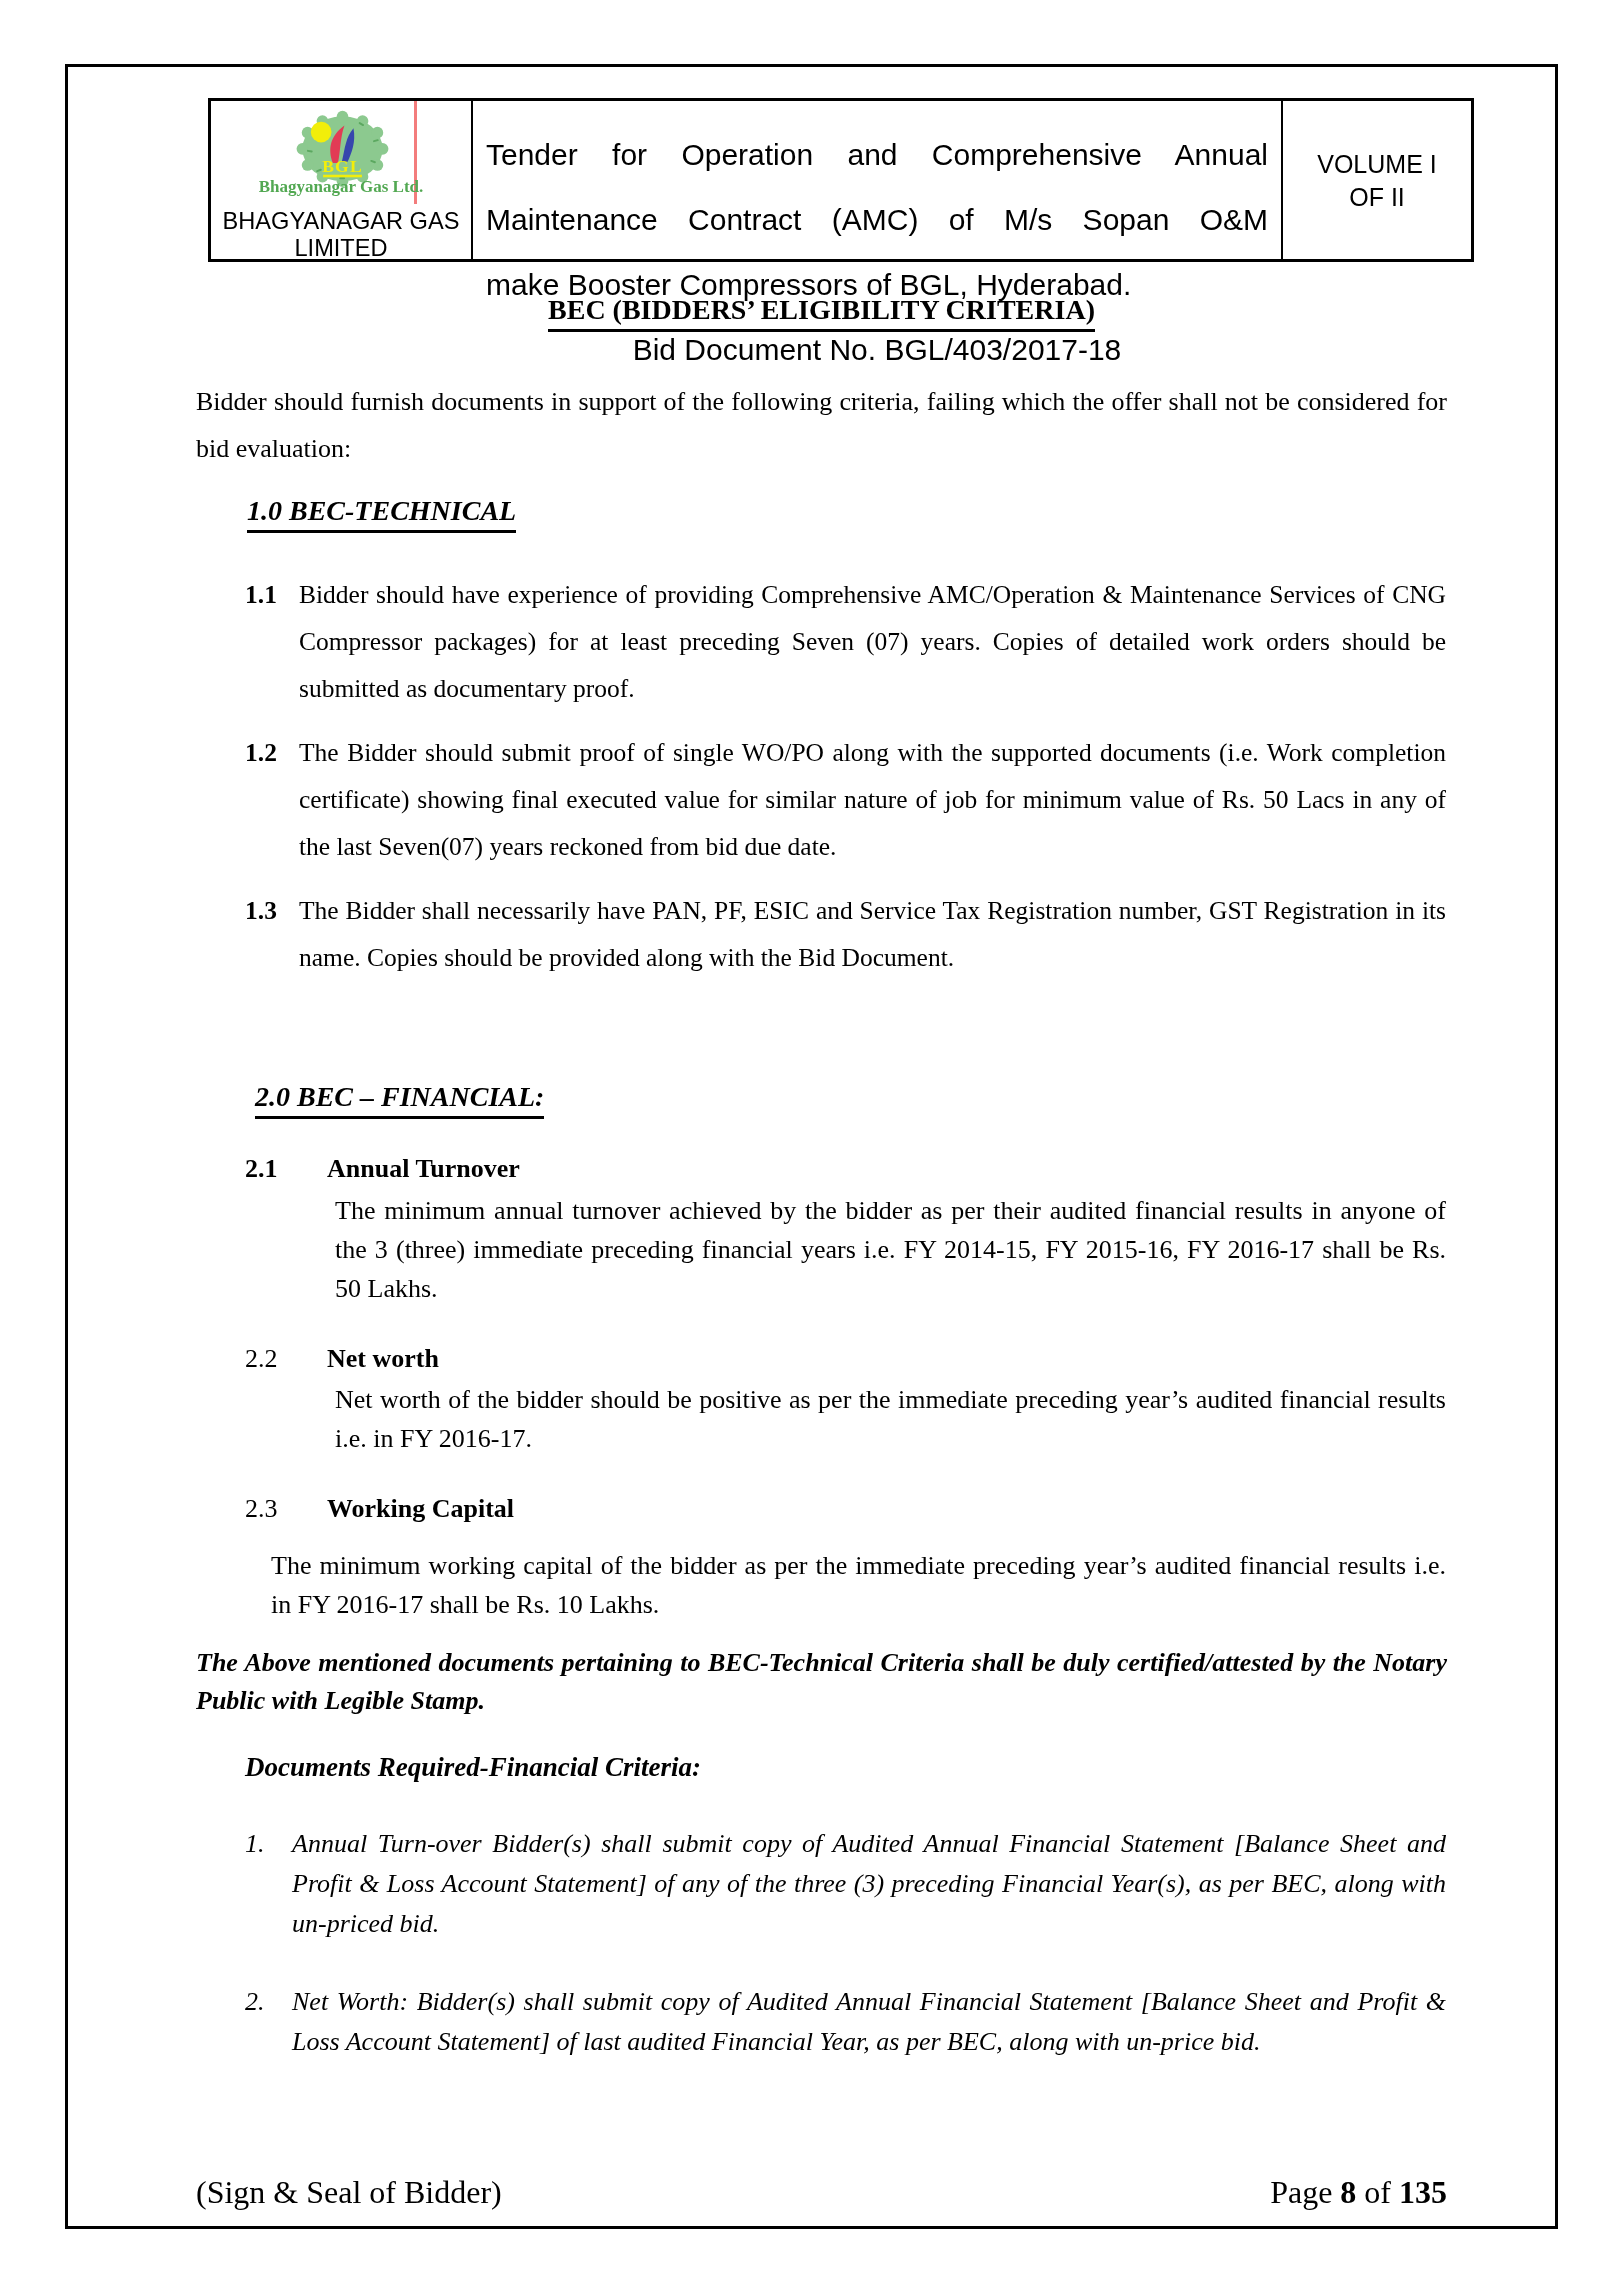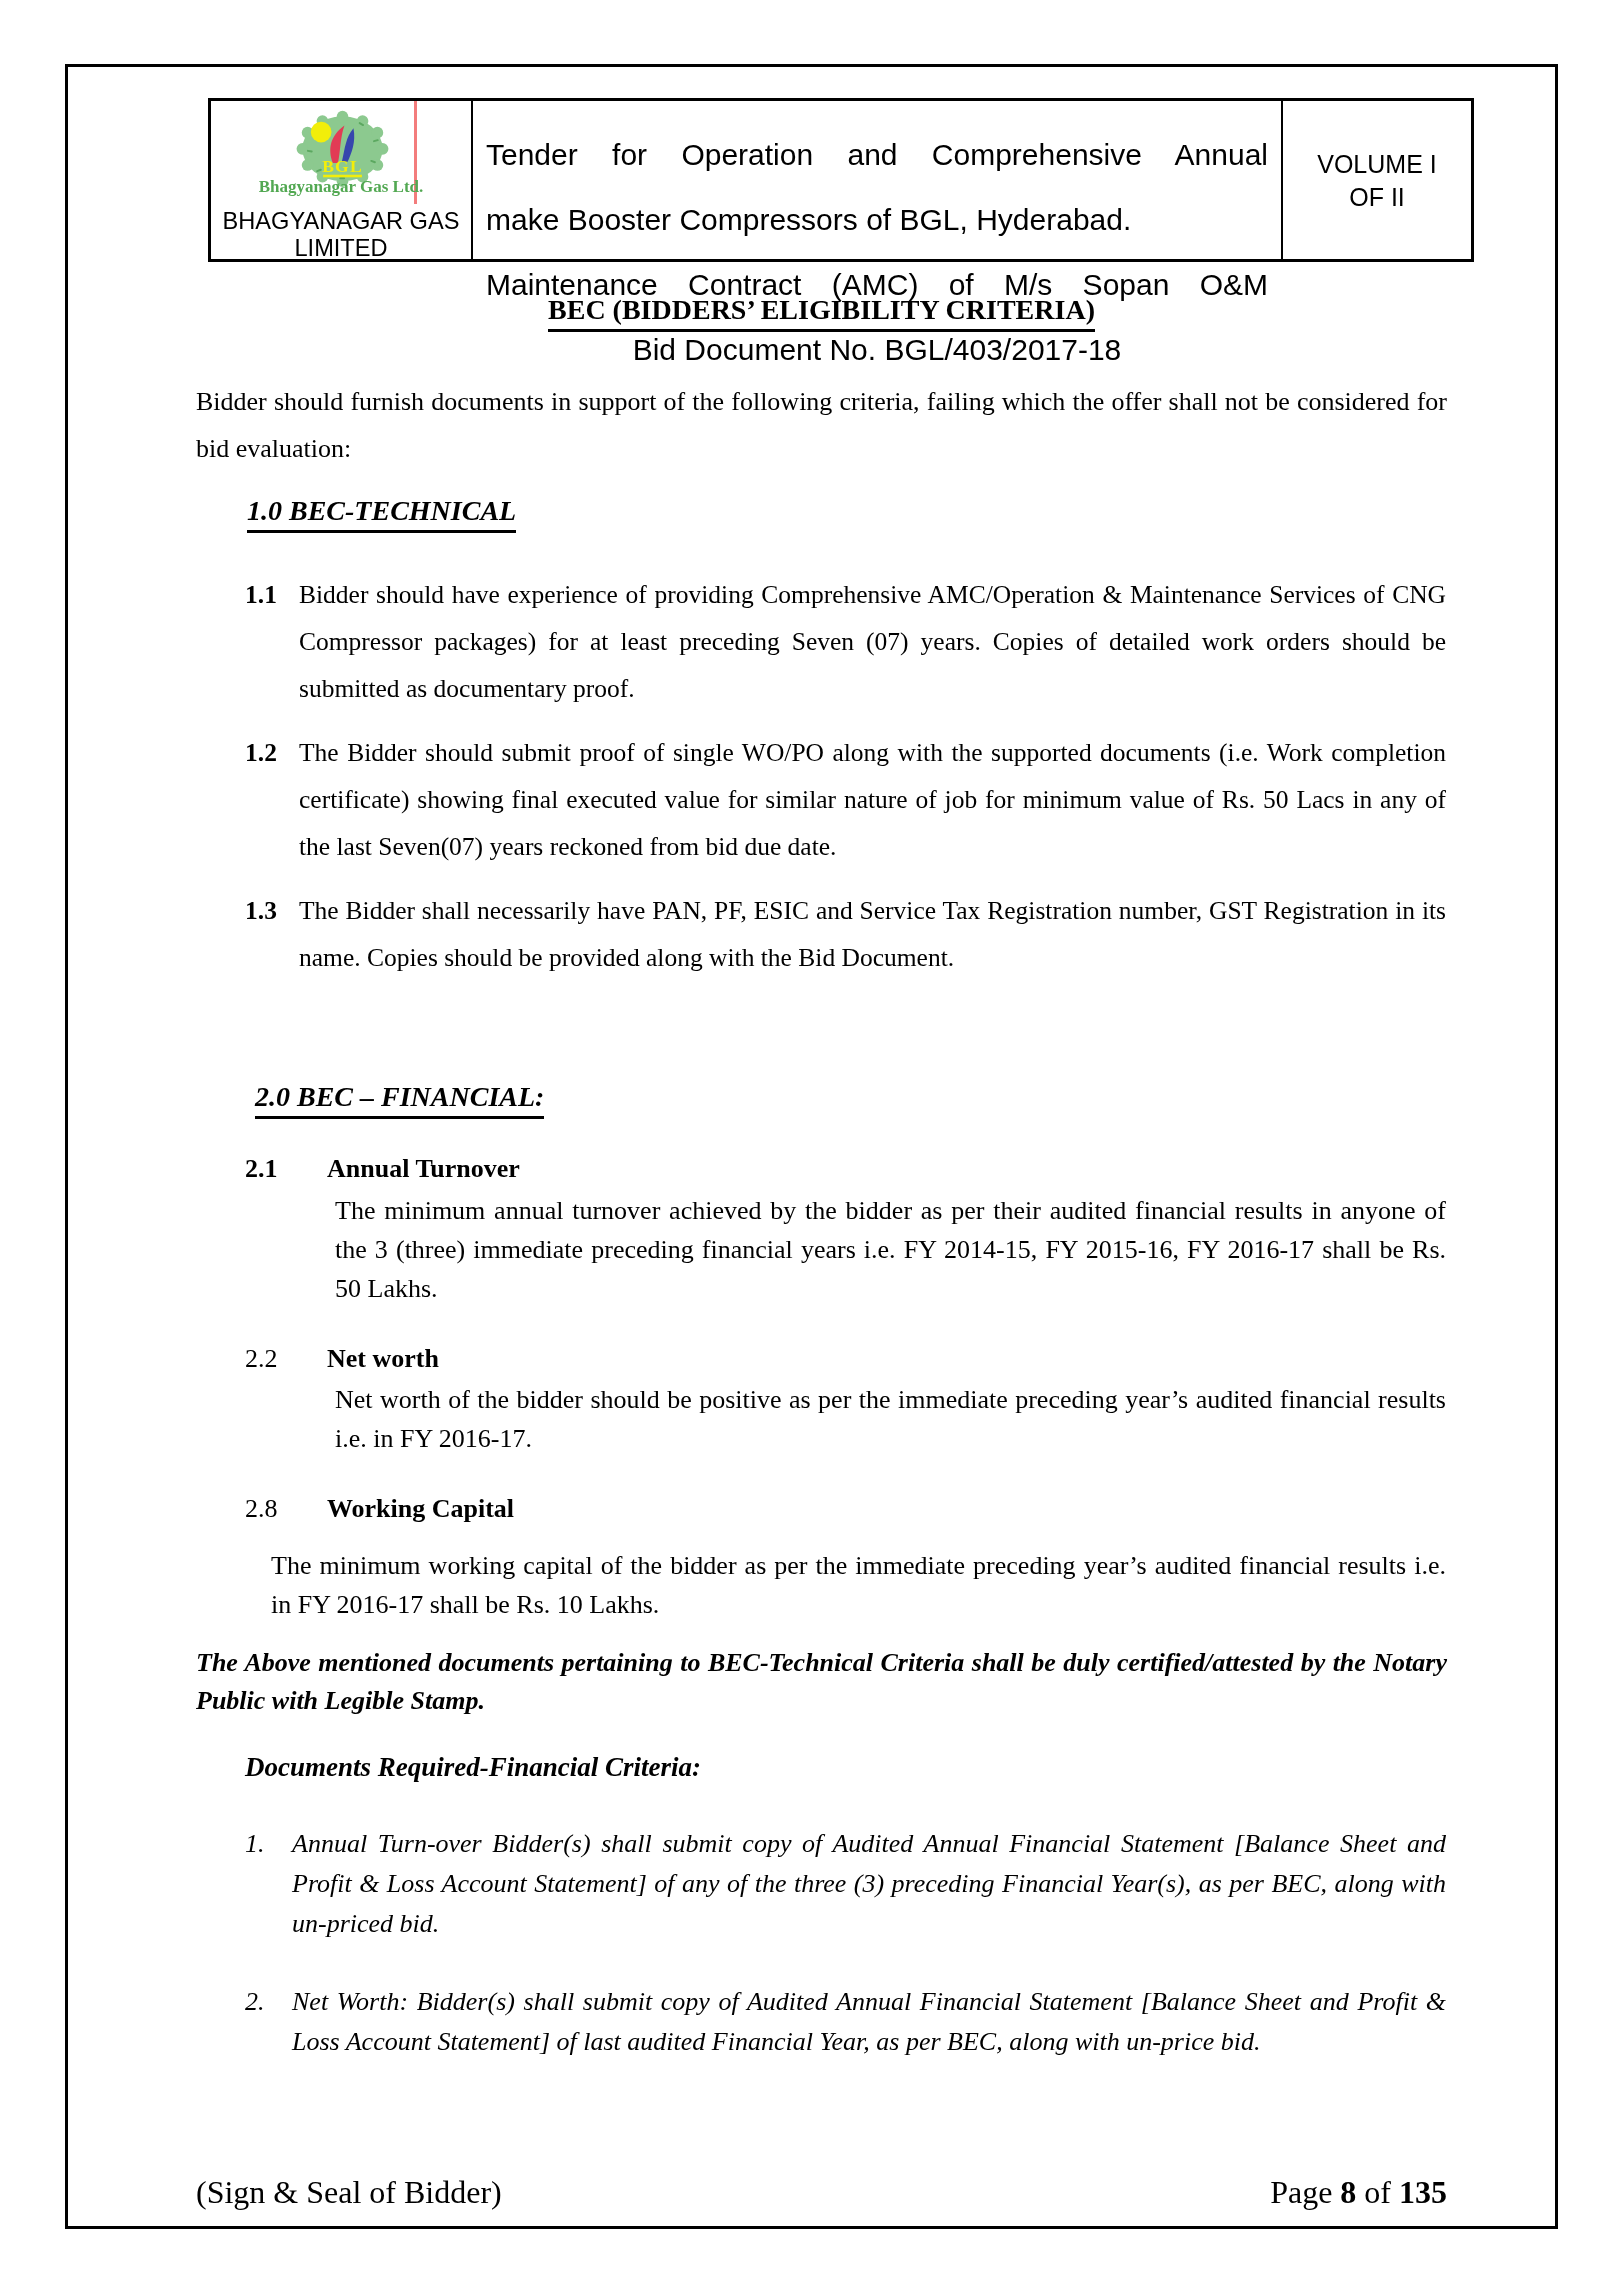--- a/index.html
+++ b/index.html
@@ -125,22 +125,22 @@
       <div class="red-line"></div>
       <div class="logo-caption">Bhagyanagar Gas Ltd.</div>
       <div class="company">
         <div>BHAGYANAGAR GAS</div>
         <div>LIMITED</div>
       </div>
     </div>
 
     <div class="cell-title">
       <div class="title-line jl">Tender for Operation and Comprehensive Annual</div>
+      <div class="title-line jl">Maintenance Contract (AMC) of M/s Sopan O&amp;M</div>
       <div class="title-line l3">make Booster Compressors of BGL, Hyderabad.</div>
-      <div class="title-line jl">Maintenance Contract (AMC) of M/s Sopan O&amp;M</div>
       <div class="title-line l4">Bid Document No. BGL/403/2017-18</div>
     </div>
 
     <div class="cell-volume">
       <div class="volume-text">VOLUME I</div>
       <div class="volume-text">OF II</div>
     </div>
   </div>
 
   <div class="abs main-heading">
@@ -182,21 +182,21 @@
     </div>
     <div class="f-block">
       <div class="f-head">
         <div class="f-num">2.2</div>
         <div class="f-title">Net worth</div>
       </div>
       <div class="f-para">Net worth of the bidder should be positive as per the immediate preceding year’s audited financial results i.e. in FY 2016-17.</div>
     </div>
     <div class="f-block">
       <div class="f-head">
-        <div class="f-num">2.8</div>
+        <div class="f-num">2.3</div>
         <div class="f-title">Working Capital</div>
       </div>
       <div class="f-para wide">The minimum working capital of the bidder as per the immediate preceding year’s audited financial results i.e. in FY 2016-17 shall be Rs. 10 Lakhs.</div>
     </div>
   </div>
 
   <div class="abs notary-note">The Above mentioned documents pertaining to BEC-Technical Criteria shall be duly certified/attested by the Notary Public with Legible Stamp.</div>
 
   <div class="abs docs-heading">Documents Required-Financial Criteria:</div>
 

